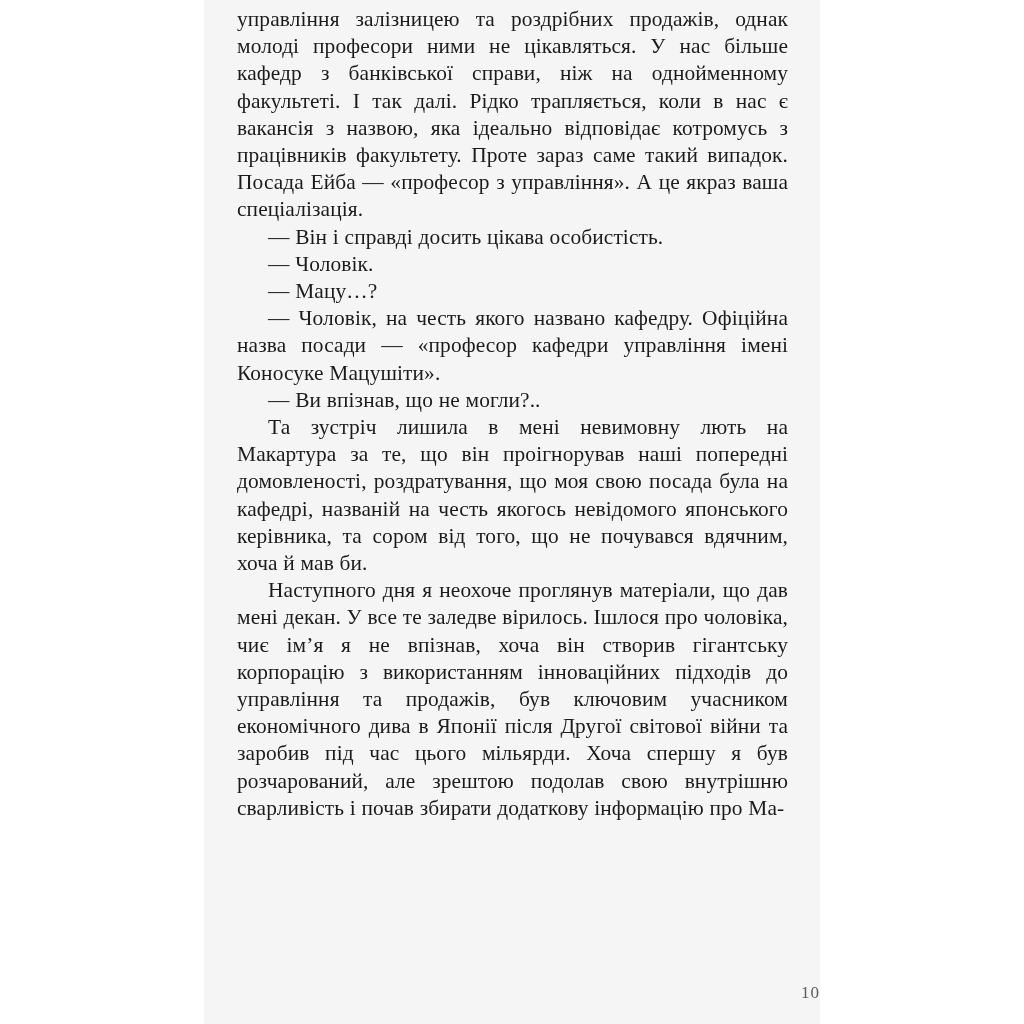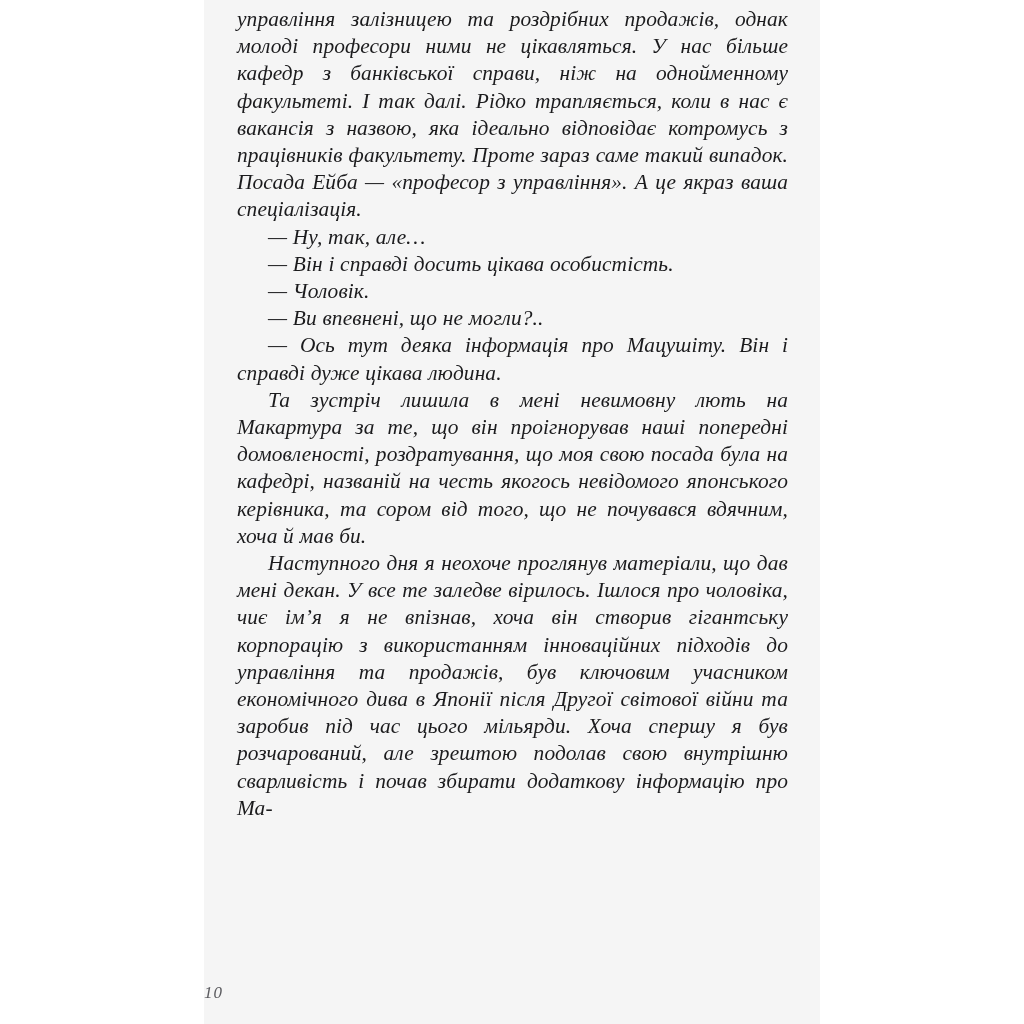--- a/index.html
+++ b/index.html
@@ -17,21 +17,20 @@
 
   
   #page-sheet {
     position: absolute;
     left: 204px;
     top: 0px;
     width: 616px;
     height: 1024px;
     background: #f5f5f5;
     box-sizing: border-box;
-    font-style: italic;
   }
 
   
   #text-column {
     position: absolute;
     left: 33px;          
     top: 6px;
     width: 551px;        
   }
 
@@ -55,48 +54,48 @@
   .para.flush {
     text-indent: 0;
   }
 
   
   #folio {
     position: absolute;
     left: 0;
     right: 0;
     top: 983px;
-    text-align: left;
+    text-align: right;
     font-size: 17px;
     line-height: 20px;
     color: #5c5c60;
     letter-spacing: 0.06em;
   }
 </style>
 </head>
 <body>
 
 <div id="page-sheet">
 
   <div id="text-column">
 
     <p class="para flush">управління залізницею та роздрібних продажів, однак молоді професори ними не цікавляться. У нас більше кафедр з банківської справи, ніж на однойменному факультеті. І так далі. Рідко трапляється, коли в нас є вакансія з назвою, яка ідеально відповідає котромусь з працівників факультету. Проте зараз саме такий випадок. Посада Ейба — «професор з управління». А це якраз ваша спеціалізація.</p>
 
-    <p class="para indent">— Ну, так, але…</p>
 
     <p class="para indent">— Він і справді досить цікава особистість.</p>
 
 
     <p class="para indent">— Чоловік.</p>
 
+    <p class="para indent">— Мацу…?</p>
 
+    <p class="para indent">— Чоловік, на честь якого названо кафедру. Офіційна назва посади — «професор кафедри управління імені Коносуке Мацушіти».</p>
 
-    <p class="para indent">— Ви впевнені, що не могли?..</p>
+    <p class="para indent">— Ви впізнав, що не могли?..</p>
 
-    <p class="para indent">— Ось тут деяка інформація про Мацушіту. Він і справді дуже цікава людина.</p>
 
 
     <p class="para indent">Та зустріч лишила в мені невимовну лють на Макартура за те, що він проігнорував наші попередні домовленості, роздратування, що моя свою посада була на кафедрі, названій на честь якогось невідомого японського керівника, та сором від того, що не почувався вдячним, хоча й мав би.</p>
 
     <p class="para indent">Наступного дня я неохоче проглянув матеріали, що дав мені декан. У все те заледве вірилось. Ішлося про чоловіка, чиє ім’я я не впізнав, хоча він створив гігантську корпорацію з використанням інноваційних підходів до управління та продажів, був ключовим учасником економічного дива в Японії після Другої світової війни та заробив під час цього мільярди. Хоча спершу я був розчарований, але зрештою подолав свою внутрішню сварливість і почав збирати додаткову інформацію про Ма-</p>
 
   </div>
 
   <div id="folio">10</div>
 

